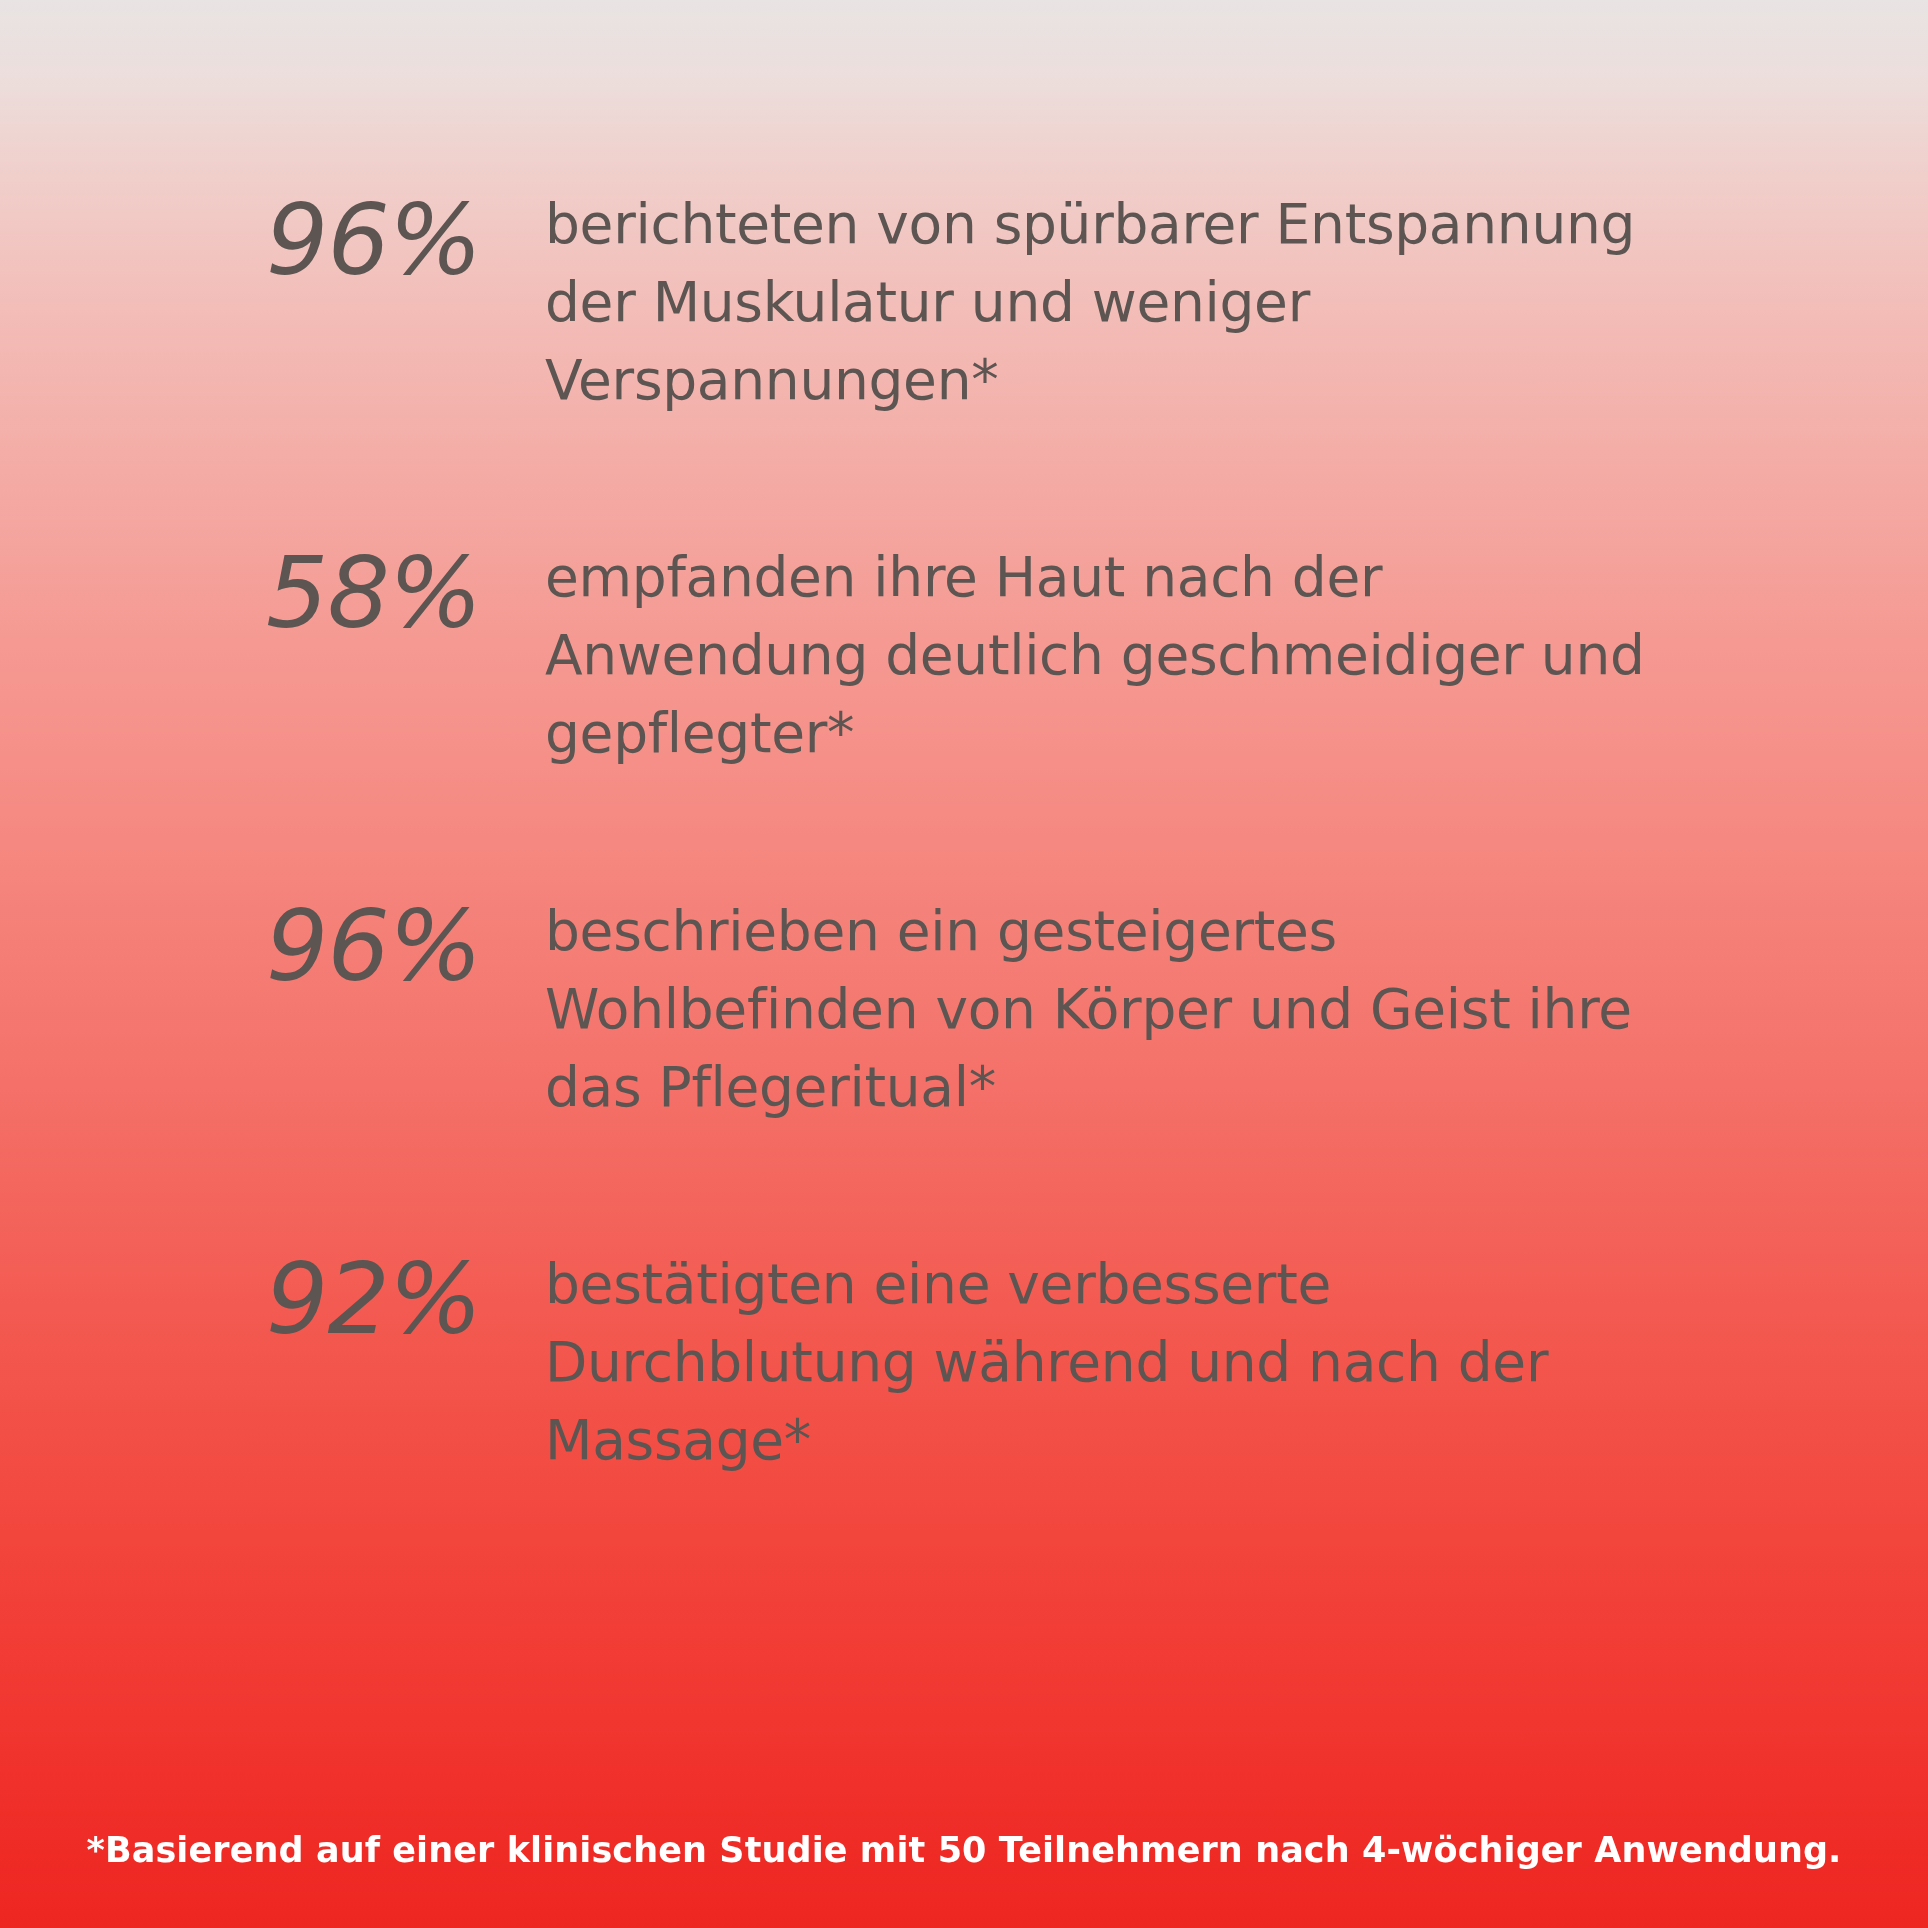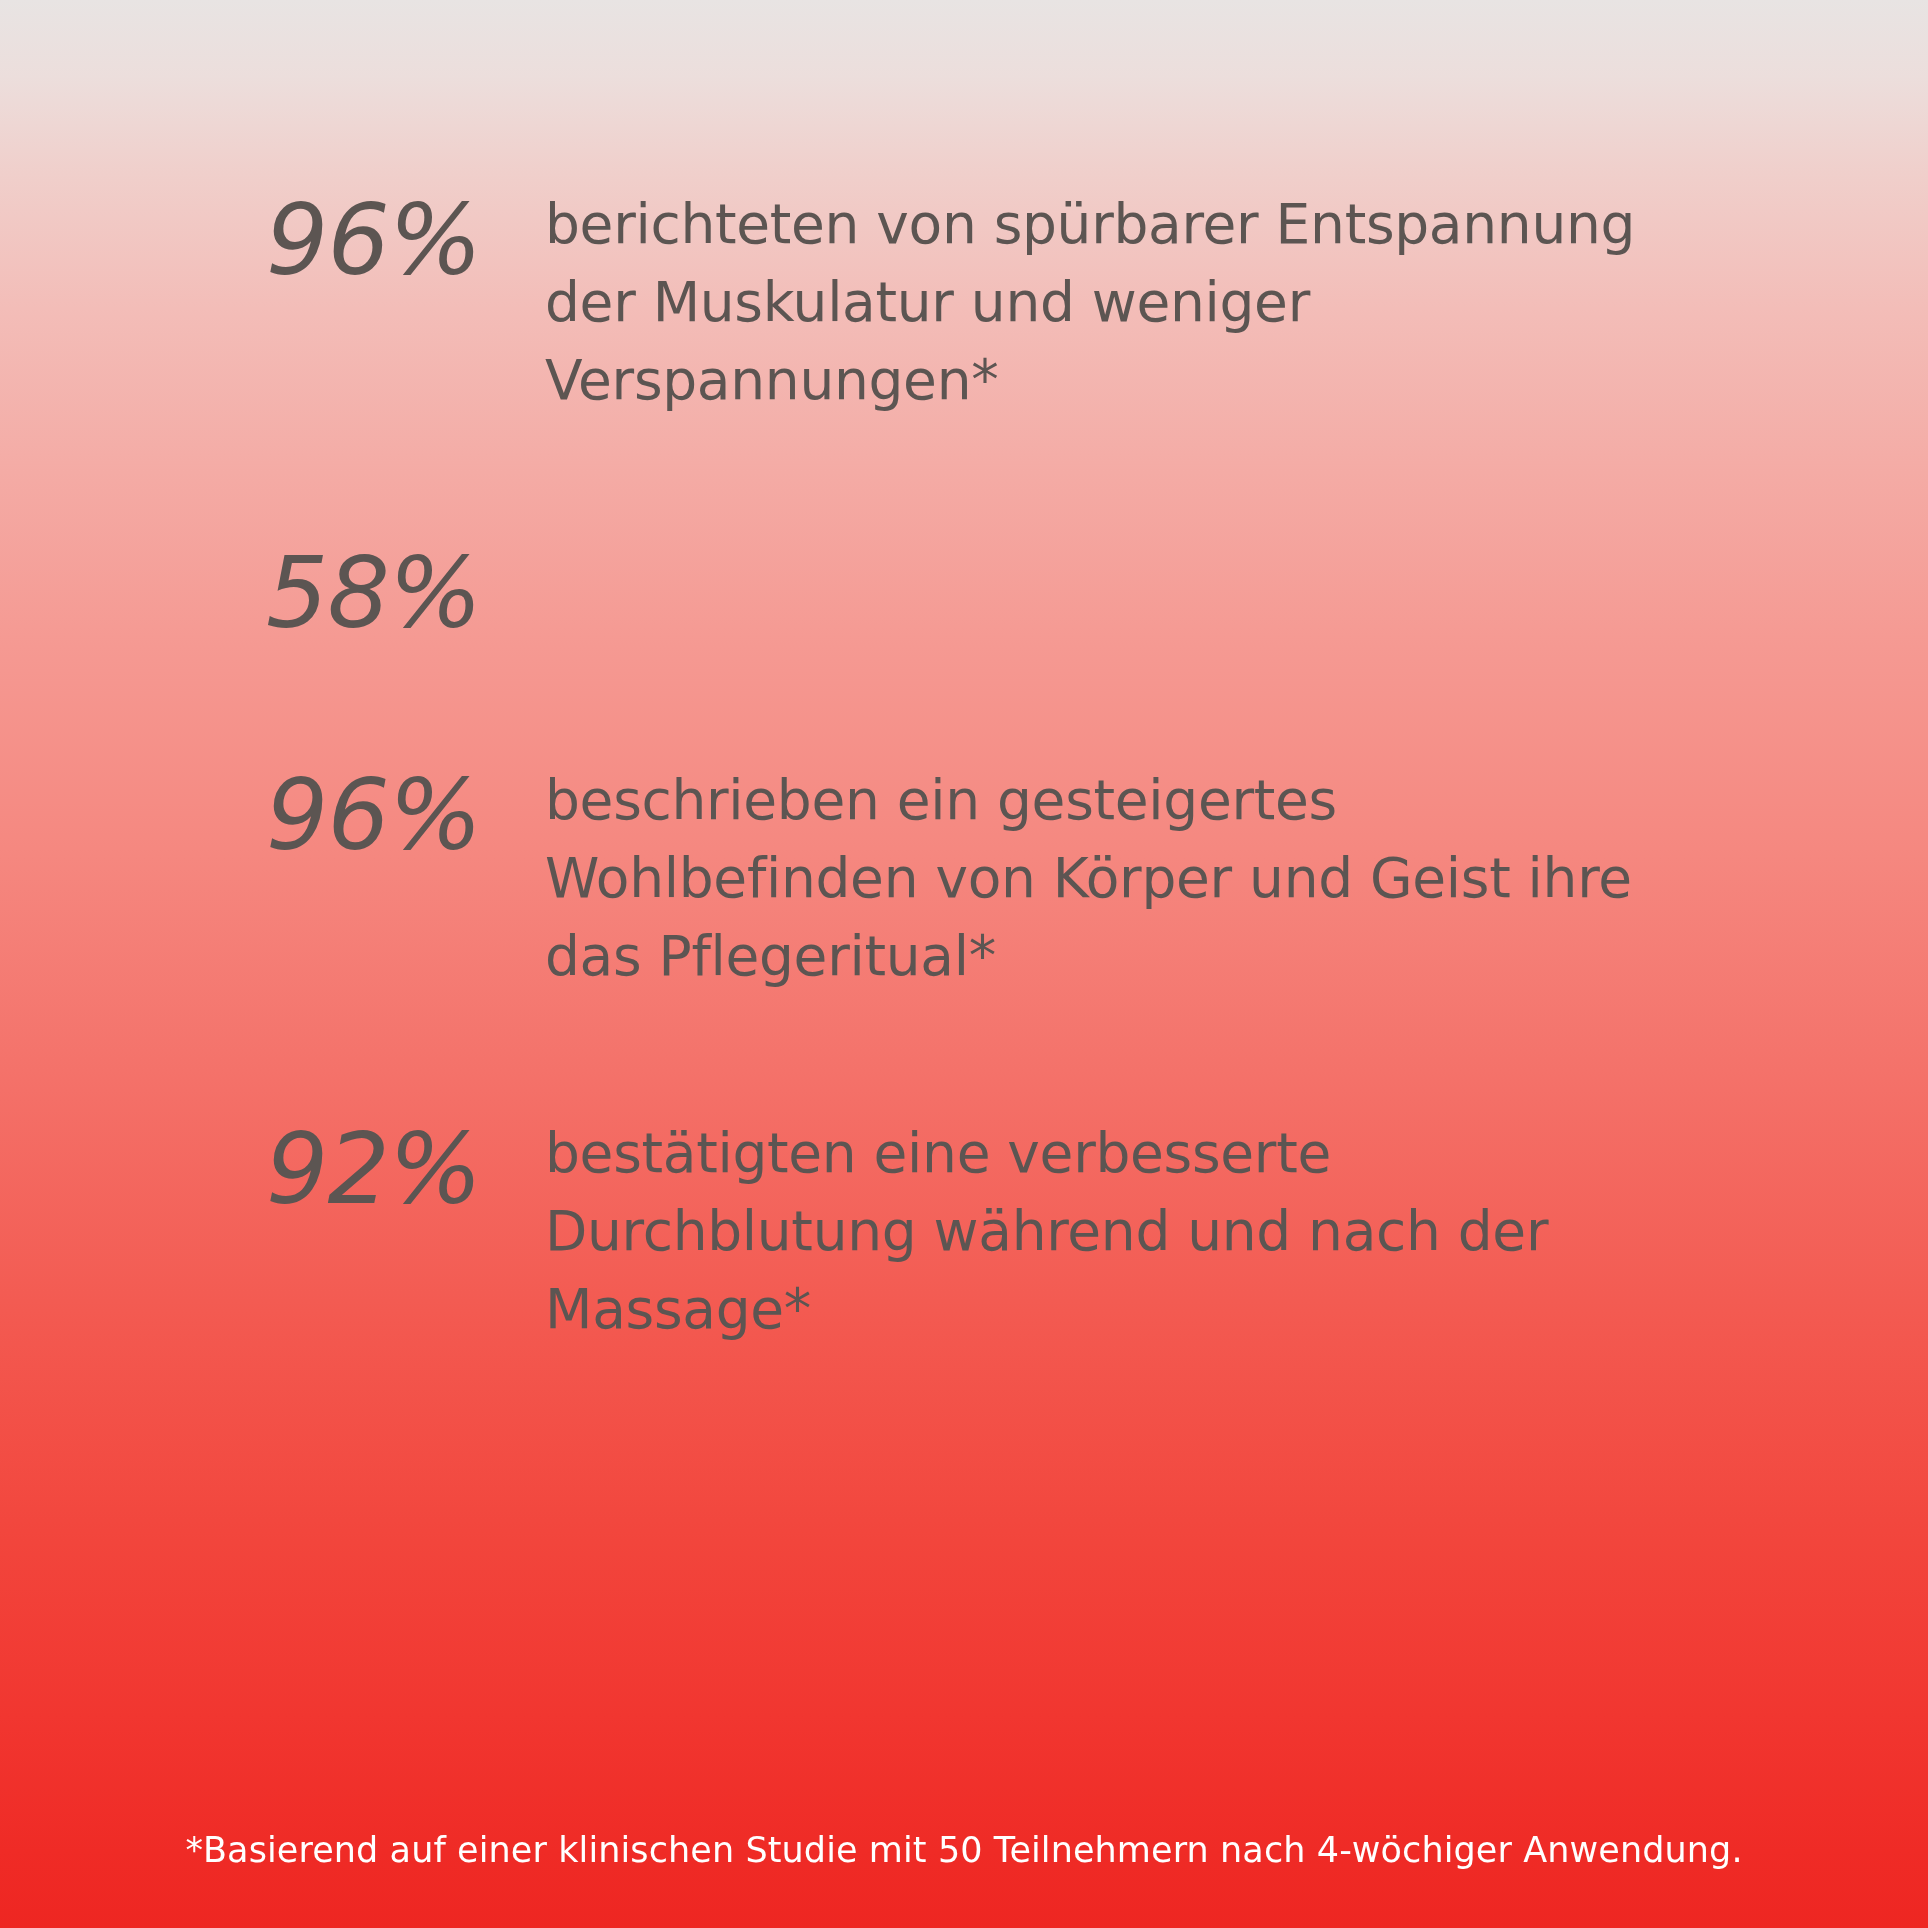--- a/index.html
+++ b/index.html
@@ -77,39 +77,40 @@
   }
 
   .footnote {
     position: absolute;
     left: 0;
     right: 0;
     bottom: 58px;
     text-align: center;
     color: #ffffff;
     font-size: 35px;
-    font-weight: 400;
+    font-weight: 700;
     letter-spacing: 0.1px;
     padding: 0 75px;
   }
 </style>
 </head>
 <body>
 
 <div id="poster">
 
   <div class="stats">
 
     <div class="stat-row">
       <div class="stat-pct">96%</div>
       <div class="stat-text">berichteten von spürbarer Entspannung der Muskulatur und weniger Verspannungen*</div>
     </div>
 
     <div class="stat-row">
       <div class="stat-pct">58%</div>
+      <div class="stat-text">empfanden ihre Haut nach der Anwendung deutlich geschmeidiger und gepflegter*</div>
     </div>
 
     <div class="stat-row">
       <div class="stat-pct">96%</div>
       <div class="stat-text"> beschrieben ein gesteigertes Wohlbefinden von Körper und Geist ihre das Pflegeritual*</div>
     </div>
 
     <div class="stat-row">
       <div class="stat-pct">92%</div>
       <div class="stat-text">bestätigten eine verbesserte Durchblutung während und nach der Massage*</div>

